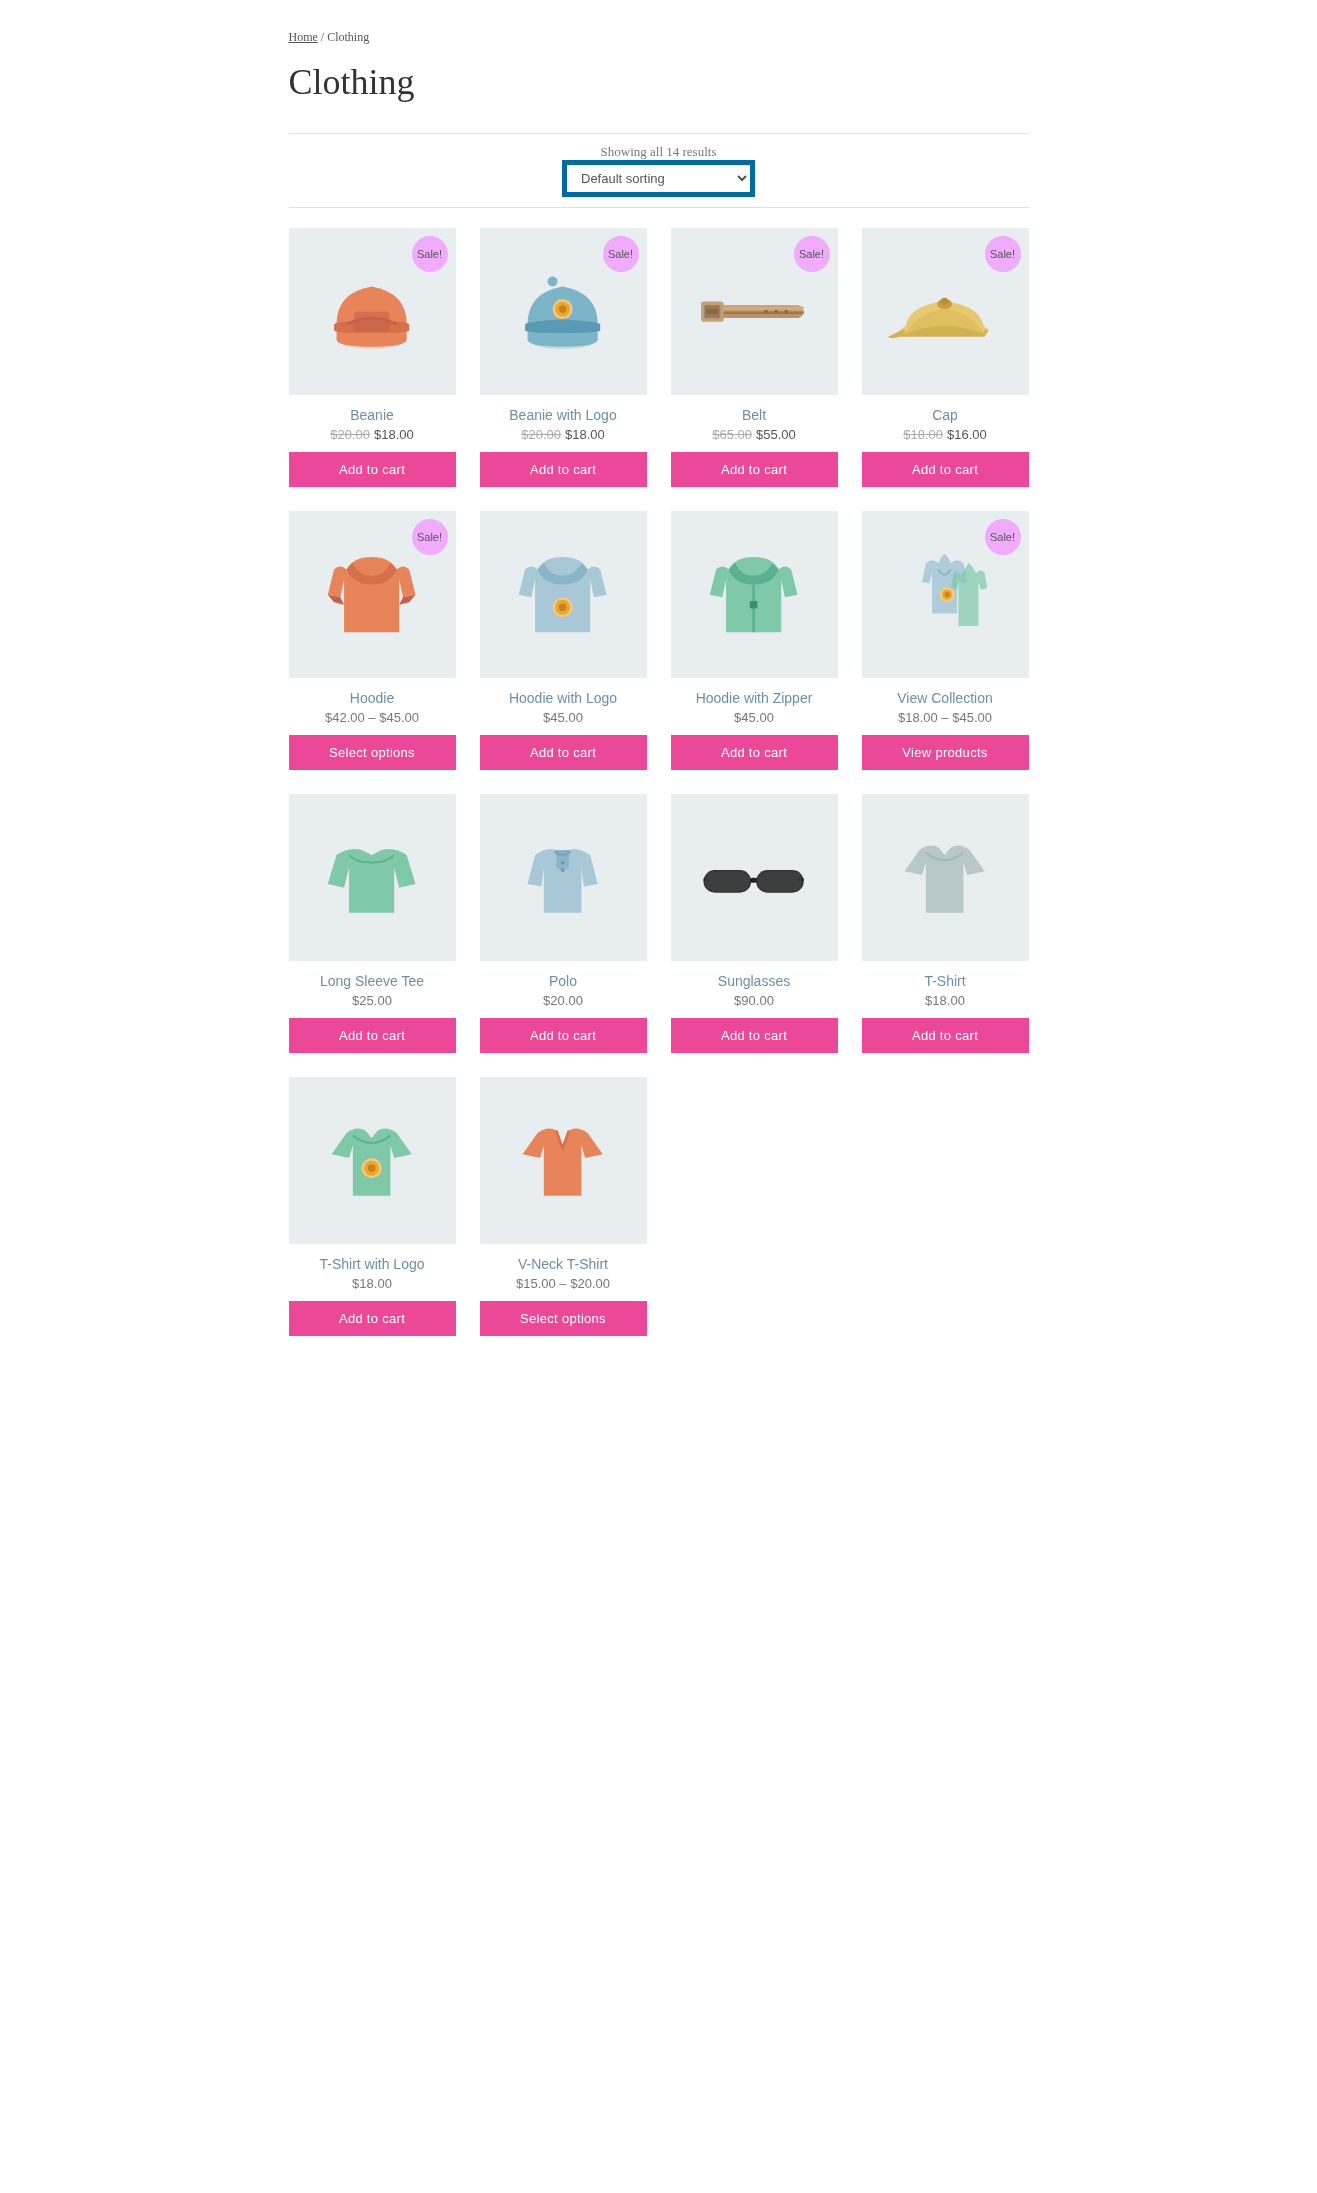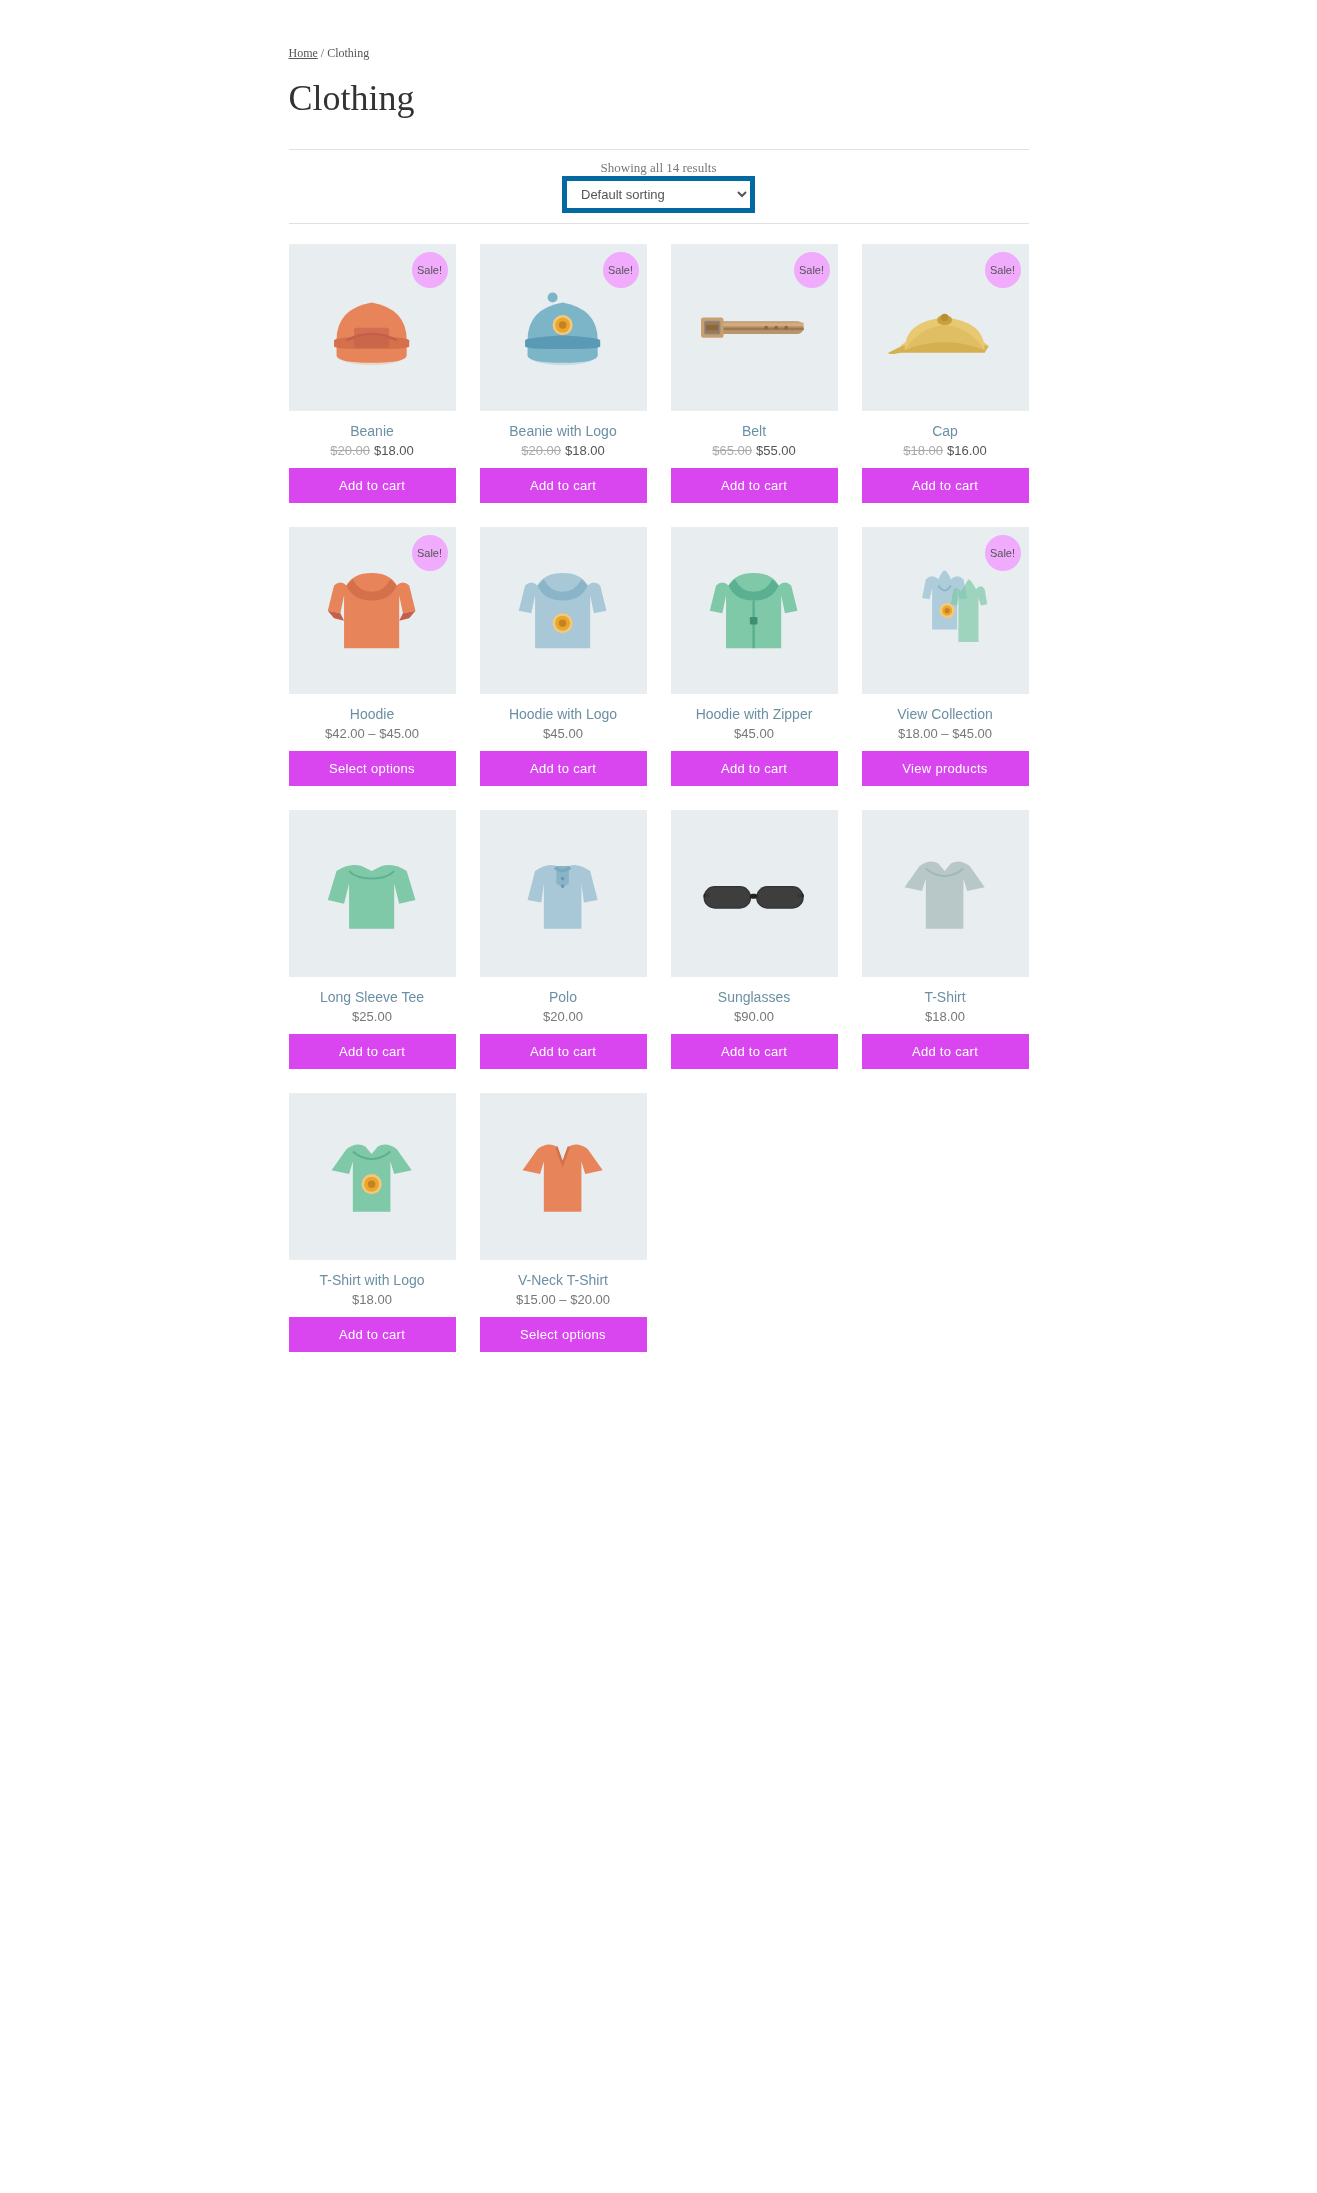--- a/index.html
+++ b/index.html
@@ -4,21 +4,21 @@
   <style>
     * { box-sizing: border-box; margin: 0; padding: 0; }
     body {
       font-family: Georgia, 'Times New Roman', serif;
       background: #fff;
       color: #555;
       font-size: 14px;
     }
     .page-wrapper {
       max-width: 860px;
-      margin: 16px auto;
+      margin: 0 auto;
       padding: 30px 60px 60px 60px;
     }
     .breadcrumb {
       font-size: 12px;
       color: #555;
       margin-bottom: 16px;
     }
     .breadcrumb a {
       color: #555;
       text-decoration: underline;
@@ -116,21 +116,21 @@
     }
     .price-original {
       text-decoration: line-through;
       color: #aaa;
       margin-right: 4px;
     }
     .price-sale {
       color: #555;
     }
     .btn-cart {
-      background: #d946ef;
+      background: #ec4899;
       color: #fff;
       border: none;
       padding: 10px 20px;
       font-size: 13px;
       cursor: pointer;
       width: 100%;
       font-family: sans-serif;
       letter-spacing: 0.3px;
     }
 

